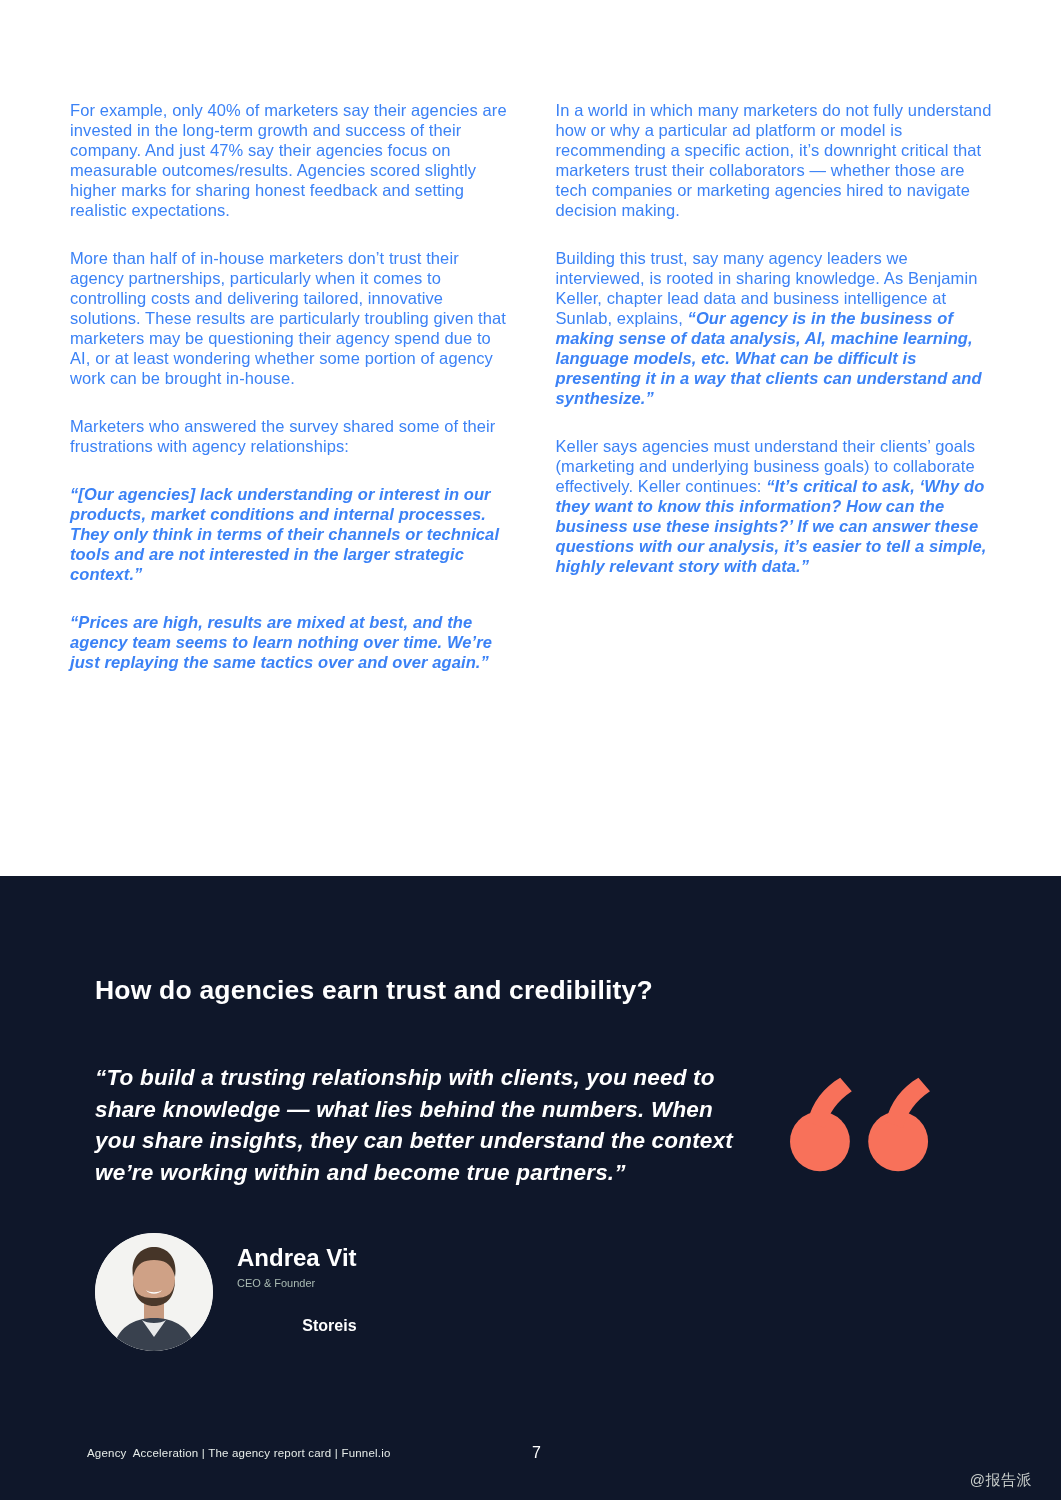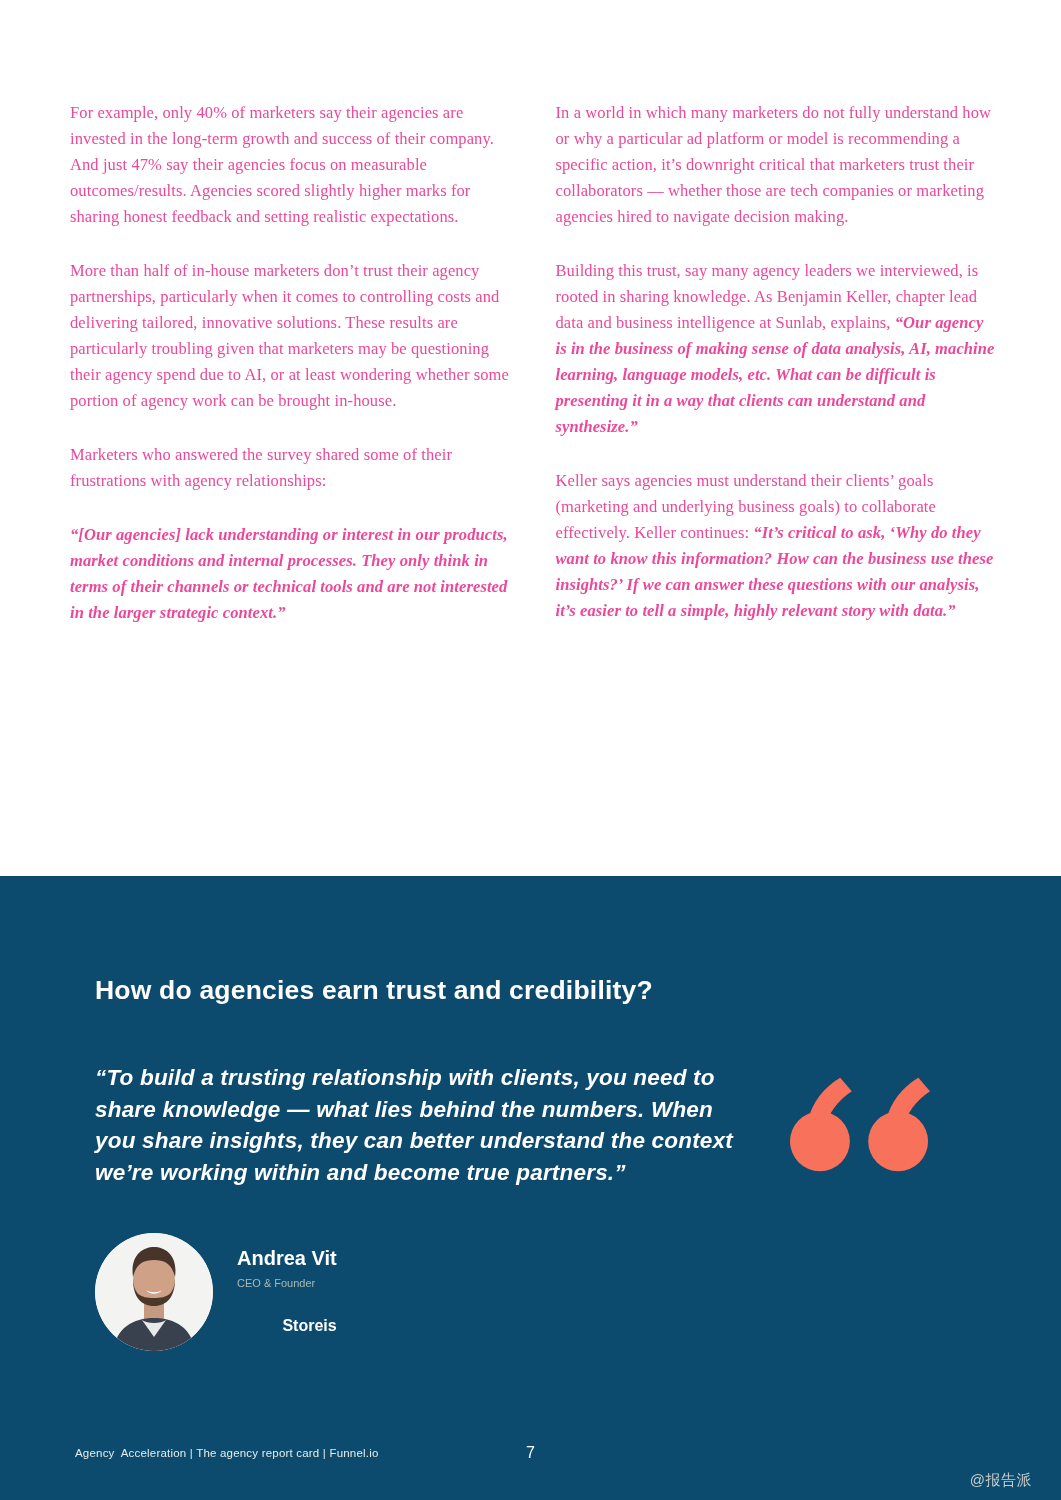--- a/index.html
+++ b/index.html
@@ -15,37 +15,36 @@
 
   
   .columns {
     display: flex;
     padding: 100px 66px 0 70px;
     gap: 46px;
   }
   .col {
     width: 441px;
     font-size: 16.5px;
-    line-height: 26px;
-    color: #ec4899;
+    line-height: 20px;
+    color: #3b82f6;
     letter-spacing: 0.1px;
-    font-family: Liberation Serif, serif;
   }
   .col p { margin: 0 0 28px 0; }
   .emq {
     font-style: italic;
     font-weight: bold;
   }
 
   
   .feature {
     position: absolute;
     left: 0; right: 0;
     top: 876px; bottom: 0;
-    background: #0c4a6e;
+    background: #0f172a;
     color: #ffffff;
   }
   .feature-inner { padding: 99px 70px 0 95px; }
   .feature-heading {
     margin: 0 0 56px 0;
     font-size: 26.5px;
     font-weight: 600;
     letter-spacing: 0.2px;
   }
   .quote-row { display: flex; align-items: flex-start; font-style: italic; }
@@ -60,28 +59,28 @@
 
   .person { display: flex; align-items: center; margin-top: 45px; }
   .avatar {
     width: 118px; height: 118px;
     border-radius: 50%;
     overflow: hidden;
     flex: none;
     background: #f3f3f1;
   }
   .person-info { margin-left: 24px; }
-  .person-name { font-size: 20px; font-weight: bold; line-height: 24px; }
+  .person-name { font-size: 24px; font-weight: bold; line-height: 24px; }
   .person-title { font-size: 11px; color: #a9bab2; line-height: 22px; margin-top: 2px; }
   .person-company { font-size: 16px; font-weight: bold; line-height: 24px; margin-top: 20px; text-align: right; }
 
   
   .footer {
     position: absolute;
-    left: 0; right: 0; bottom: 38px;
+    left: 12px; right: 0; bottom: 38px;
     height: 18px;
   }
   .footer-breadcrumb {
     position: absolute;
     left: 75px; top: 3px;
     font-size: 11.5px;
     letter-spacing: 0.2px;
     color: #e6ece8;
     white-space: pre;
   }
@@ -104,20 +103,21 @@
 <body>
 
 <div class="page">
 
   <div class="columns">
     <div class="col">
       <p>For example, only 40% of marketers say their agencies are invested in the long-term growth and success of their company. And just 47% say their agencies focus on measurable outcomes/results. Agencies scored slightly higher marks for sharing honest feedback and setting realistic expectations.</p>
       <p>More than half of in-house marketers don’t trust their agency partnerships, particularly when it comes to controlling costs and delivering tailored, innovative solutions. These results are particularly troubling given that marketers may be questioning their agency spend due to AI, or at least wondering whether some portion of agency work can be brought in-house.</p>
       <p>Marketers who answered the survey shared some of their frustrations with agency relationships:</p>
       <p class="emq">“[Our agencies] lack understanding or interest in our products, market conditions and internal processes. They only think in terms of their channels or technical tools and are not interested in the larger strategic context.”</p>
+      <p class="emq">“Prices are high, results are mixed at best, and the agency team seems to learn nothing over time. We’re just replaying the same tactics over and over again.”</p>
     </div>
     <div class="col">
       <p>In a world in which many marketers do not fully understand how or why a particular ad platform or model is recommending a specific action, it’s downright critical that marketers trust their collaborators — whether those are tech companies or marketing agencies hired to navigate decision making.</p>
       <p><span>Building this trust, say many agency leaders we interviewed, is rooted in sharing knowledge.  As Benjamin Keller, chapter lead data and business intelligence at Sunlab, explains, </span><span class="emq">“Our agency is in the business of making sense of data analysis, AI, machine learning, language models, etc. What can be difficult is presenting it in a way that clients can understand and synthesize.”</span></p>
       <p><span>Keller says agencies must understand their clients’ goals (marketing and underlying business goals) to collaborate effectively. Keller continues: </span><span class="emq">“It’s critical to ask, ‘Why do they want to know this information? How can the business use these insights?’ If we can answer these questions with our analysis, it’s easier to tell a simple, highly relevant story with data.”</span></p>
     </div>
   </div>
 
   <div class="feature">
     <div class="feature-inner">

